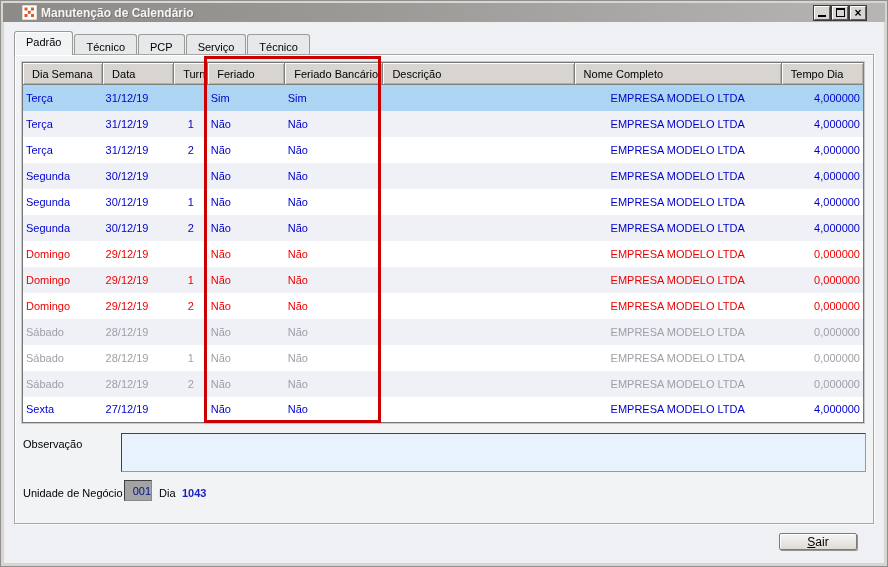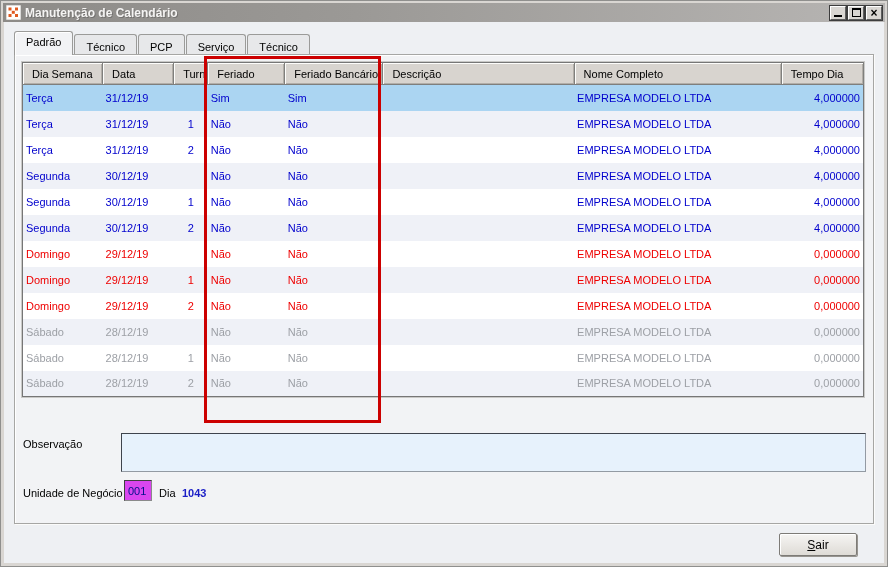--- a/index.html
+++ b/index.html
@@ -10,21 +10,21 @@
     position:relative; width:888px; height:567px;
     background:#eef0f3;
     box-shadow: inset 0 0 0 1px #8f8f8d, inset 0 0 0 4px #d9d6d2;
     overflow:hidden;
   }
 
   
   .titlebar {
     position:absolute; left:3px; top:3px; right:3px; height:19px;
     background:linear-gradient(90deg,#8d8b88 0%,#9b9996 40%,#b7b5b3 100%);
-    display:flex; align-items:center; padding:0 3px;
+    display:flex; align-items:center; padding:0 19px;
   }
   .app-icon { width:15px; height:15px; margin-right:4px; flex:0 0 auto; }
   .title-text {
     color:#f5f4f3; font-weight:bold; font-size:12px;
     text-shadow:1px 1px 0 rgba(60,60,60,.35); white-space:nowrap;
   }
   .controls { margin-left:auto; display:flex; align-items:center; }
   .ctrl-btn {
     width:16px; height:14px; background:#d9d6d2;
     border:1px solid; border-color:#ffffff #5f5f5f #5f5f5f #ffffff;
@@ -80,21 +80,21 @@
   table.grid td {
     height:26px; padding:0 3px; white-space:nowrap; overflow:hidden;
     background:#ffffff;
   }
   table.grid tbody tr:nth-child(even) td { background:#eff1f7; }
   tr.state-blue td { color:#0000cd; }
   tr.state-red  td { color:#ee0000; }
   tr.state-gray td { color:#9da0a6; }
   tr.selected td { background:#abd5f2 !important; }
   td.col2 { text-align:center; padding-right:8px; }
-  td.col6 { padding-left:4px; }
+  td.col6 { padding-left:4px;text-align:center; }
   td.col7 { text-align:right; padding-right:5px; }
 
   
   .highlight-box {
     position:absolute; left:204px; top:56px; width:177px; height:367px;
     border:3px solid #cc0000; z-index:10; pointer-events:none;
   }
 
   
   .field-label { position:absolute; color:#000; z-index:2; }
@@ -103,29 +103,29 @@
     position:absolute; left:121px; top:433px; width:745px; height:39px;
     background:#e7f2fc; resize:none; outline:none;
     border:1px solid; border-color:#3f444c #939aa3 #939aa3 #3f444c;
     font-family:"Liberation Sans", sans-serif; font-size:11px;
     z-index:2;
   }
   .un-label  { left:23px; top:487px; }
   .un-input {
     position:absolute; left:124px; top:480px; width:28px; height:21px;
     border:1px solid; border-color:#404040 #8a8a8a #8a8a8a #404040;
-    background:#d946ef; color:#001189; font-family:"Liberation Sans", sans-serif;
-    font-size:11px; padding:0 0 0 3px; outline:none; z-index:2;
+    background:#a3a3a3; color:#001189; font-family:"Liberation Sans", sans-serif;
+    font-size:11px; padding:0 0 0 3px; outline:none; z-index:2;text-align:right;
   }
   .dia-label { left:159px; top:487px; }
   .dia-value { left:182px; top:487px; color:#1a1ec6;font-weight:bold; }
 
   
   .sair-button {
-    position:absolute; left:779px; top:533px; width:78px; height:23px;
+    position:absolute; left:779px; top:533px; width:78px; height:17px;
     background:linear-gradient(#f6f5f3,#dedbd6);
     border:1px solid #7d7b77; border-radius:2px;
     box-shadow:inset 1px 1px 0 #ffffff, 1px 1px 0 #97948f;
     font-family:"Liberation Sans", sans-serif; font-size:12px; color:#000;
     display:flex; align-items:center; justify-content:center; cursor:default;
     z-index:2;
   }
   .accesskey { text-decoration:underline; }
 </style>
 </head>
@@ -305,20 +305,30 @@
         <tr class="state-gray">
           <td class="col0">Sábado</td>
           <td class="col1">28/12/19</td>
           <td class="col2">2</td>
           <td class="col3">Não</td>
           <td class="col4">Não</td>
           <td class="col5"></td>
           <td class="col6">EMPRESA MODELO LTDA</td>
           <td class="col7">0,000000</td>
         </tr>
+        <tr class="state-blue">
+          <td class="col0">Sexta</td>
+          <td class="col1">27/12/19</td>
+          <td class="col2"></td>
+          <td class="col3">Não</td>
+          <td class="col4">Não</td>
+          <td class="col5"></td>
+          <td class="col6">EMPRESA MODELO LTDA</td>
+          <td class="col7">4,000000</td>
+        </tr>
       </tbody>
   </table>
 
   <div class="highlight-box" style="border-color: rgb(204, 0, 0);"></div>
 
   <div class="field-label obs-label">Observação</div>
   <textarea class="obs-textarea" value="" style=""></textarea>
 
   <div class="field-label un-label">Unidade de Negócio</div>
   <input class="un-input" value="001" style="">

